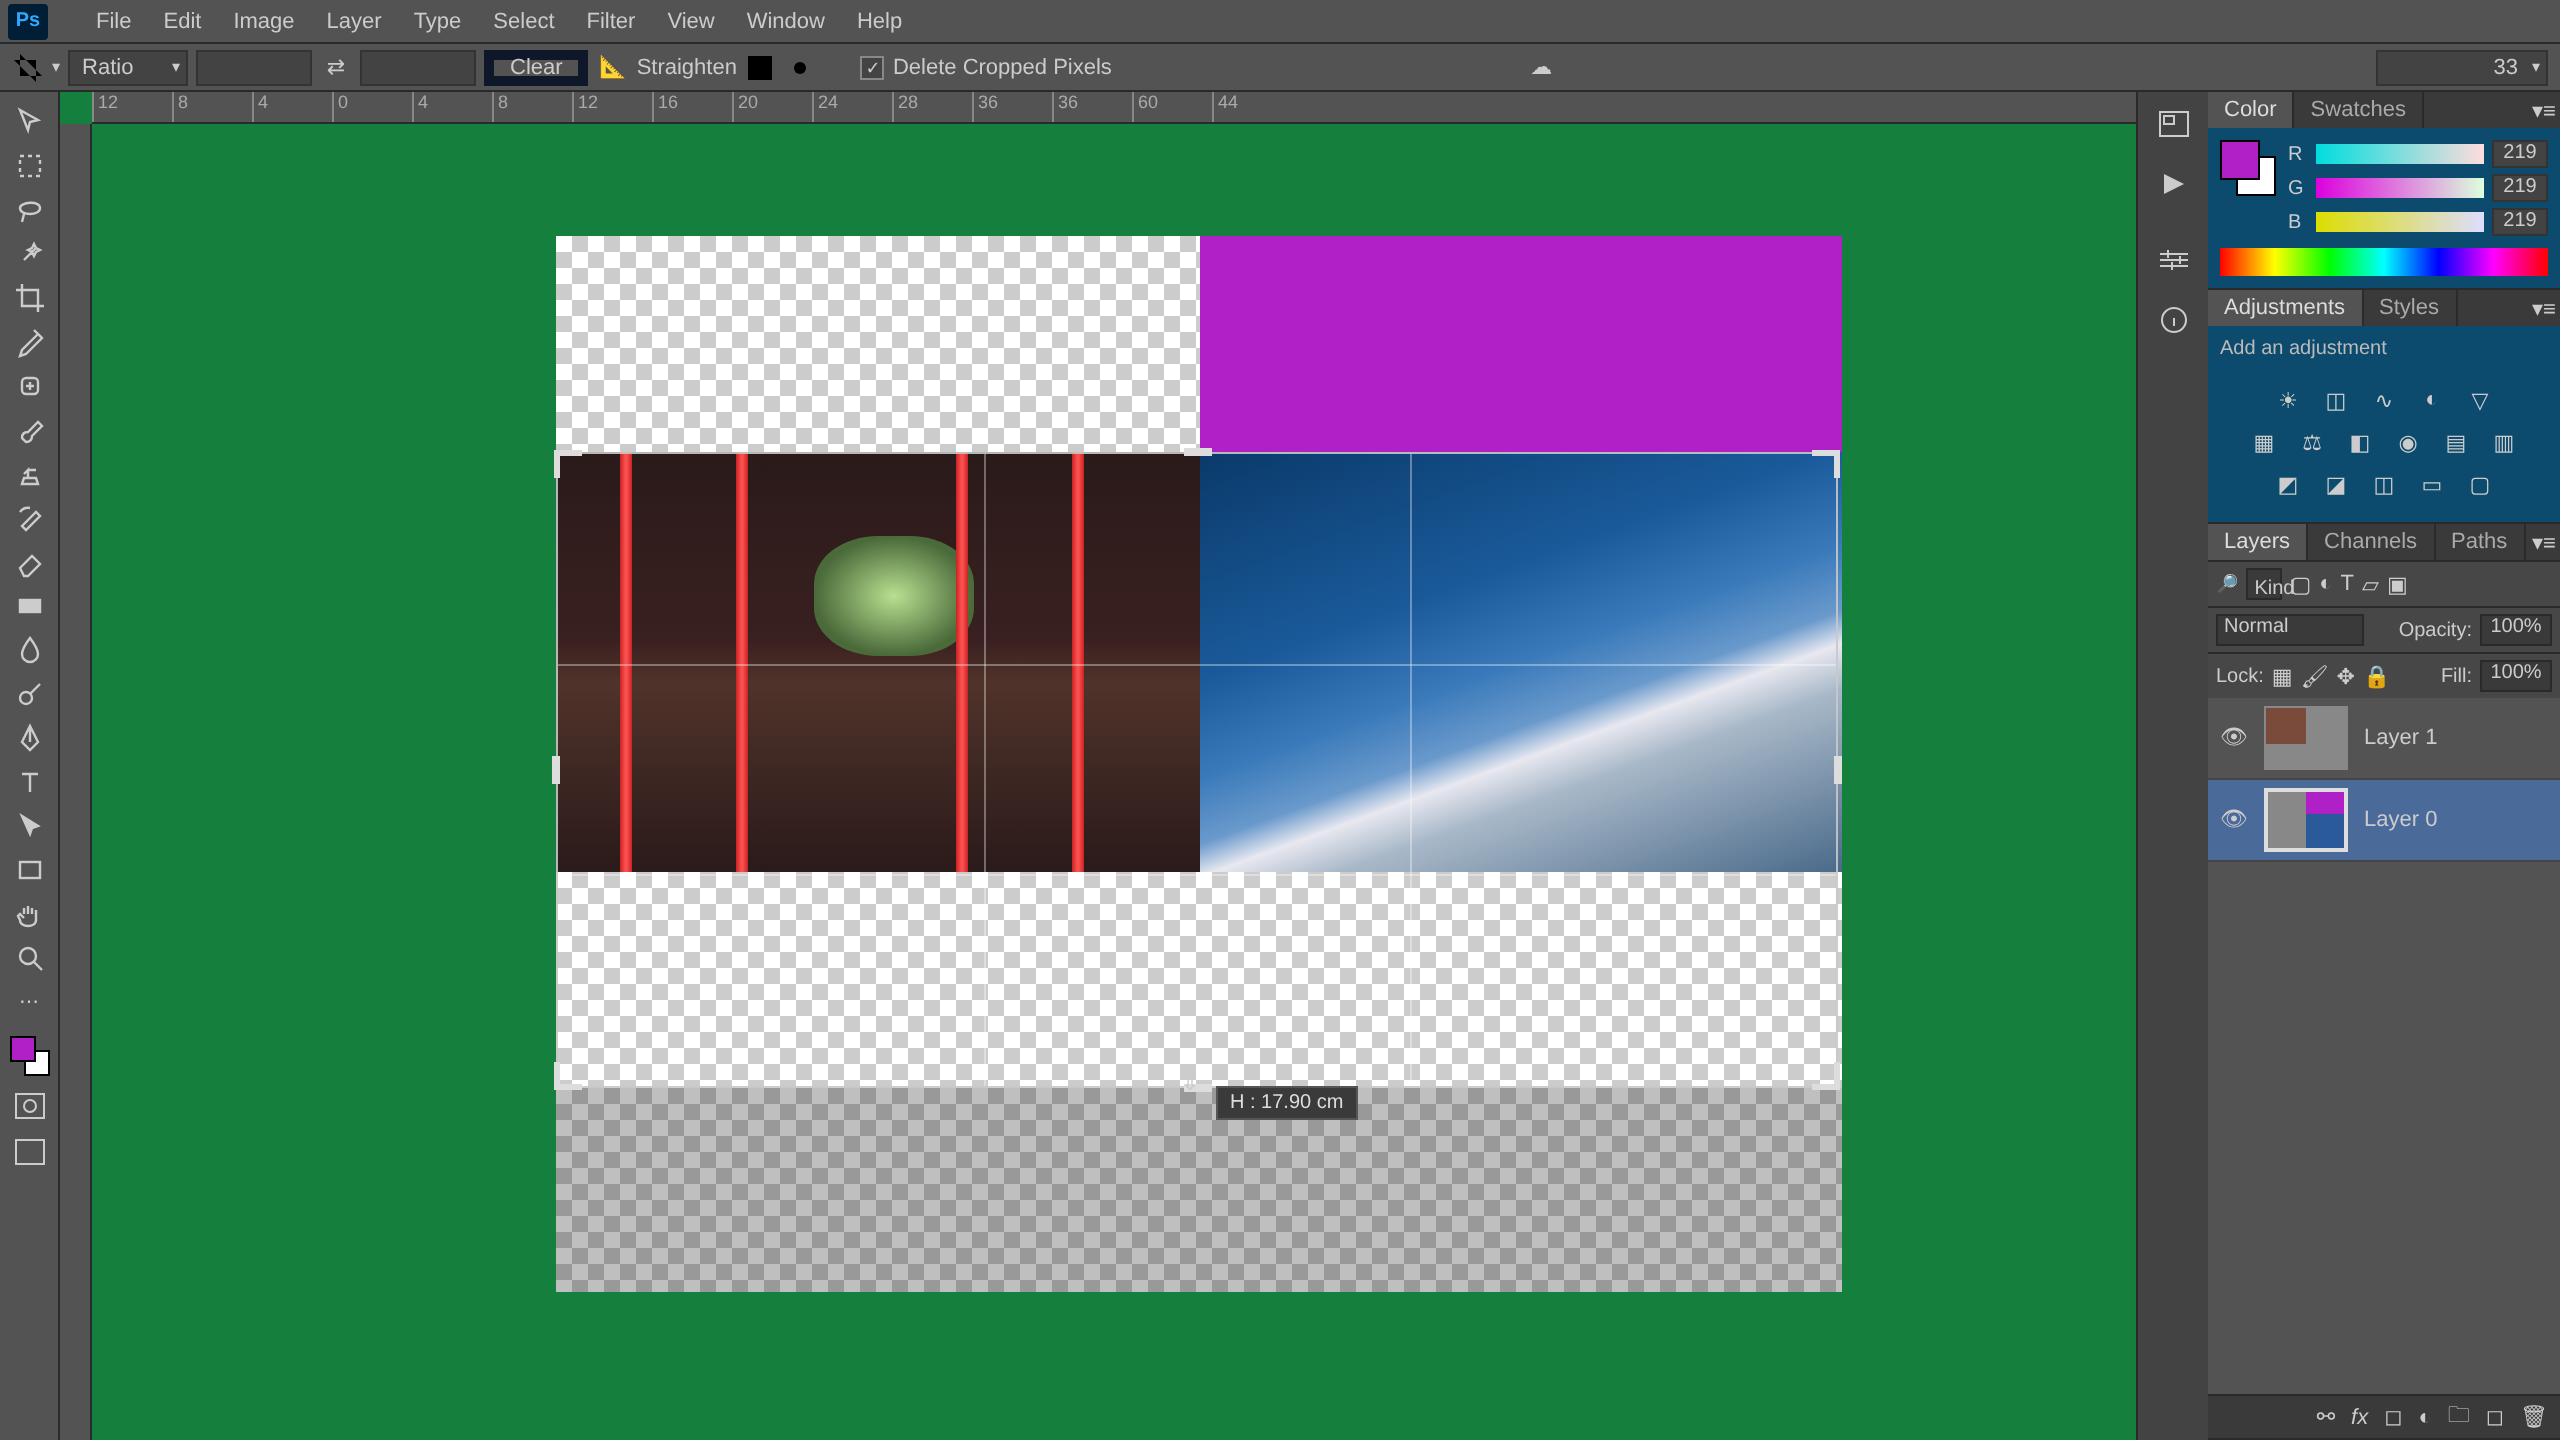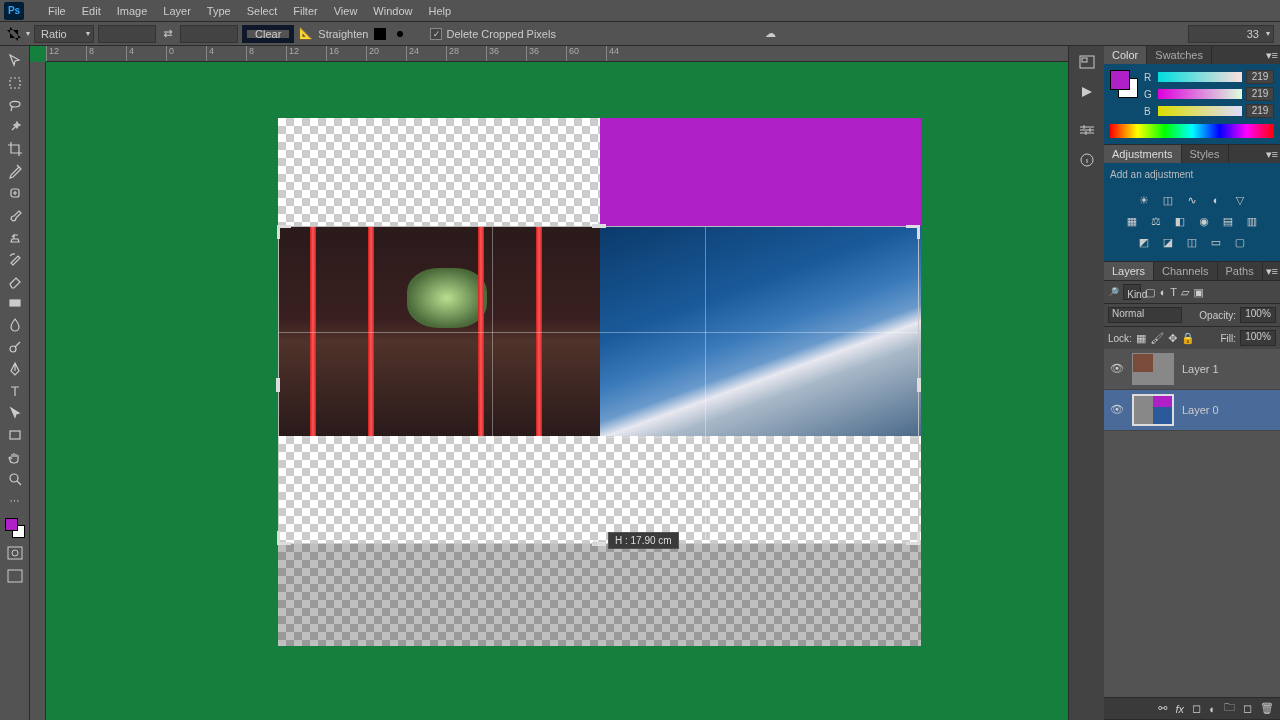--- a/index.html
+++ b/index.html
@@ -292,21 +292,21 @@
         <div class="third" style="top:66.6%;left:0;height:1px;width:100%"></div>
         <div class="corner" style="left:-2px;top:-2px"></div>
         <div class="corner" style="right:-2px;top:-2px;transform:scaleX(-1)"></div>
         <div class="corner" style="left:-2px;bottom:-2px;transform:scaleY(-1)"></div>
         <div class="corner" style="right:-2px;bottom:-2px;transform:scale(-1,-1)"></div>
         <div class="handle" style="left:-3px;top:calc(50% - 7px)"></div>
         <div class="handle" style="right:-3px;top:calc(50% - 7px)"></div>
         <div class="handle h" style="top:-3px;left:calc(50% - 7px)"></div>
         <div class="handle h" style="bottom:-3px;left:calc(50% - 7px)"></div>
       </div>
-      <div class="tip" style="left:330px;top:414px">H :   17.90 cm</div>
+      <div class="tip" style="left:330px;top:425px">H :   17.90 cm</div>
       <div style="position:absolute;left:312px;top:416px;font-size:12px">⇕</div>
     </div>
   </div>
 
   <div class="rightcol">
     <div class="ic">
         <svg width="18" height="16" viewBox="0 0 18 16" stroke="#ccc" fill="none">
           <rect x="2" y="2" width="14" height="12"></rect>
           <rect x="4" y="4" width="5" height="4"></rect>
         </svg>

